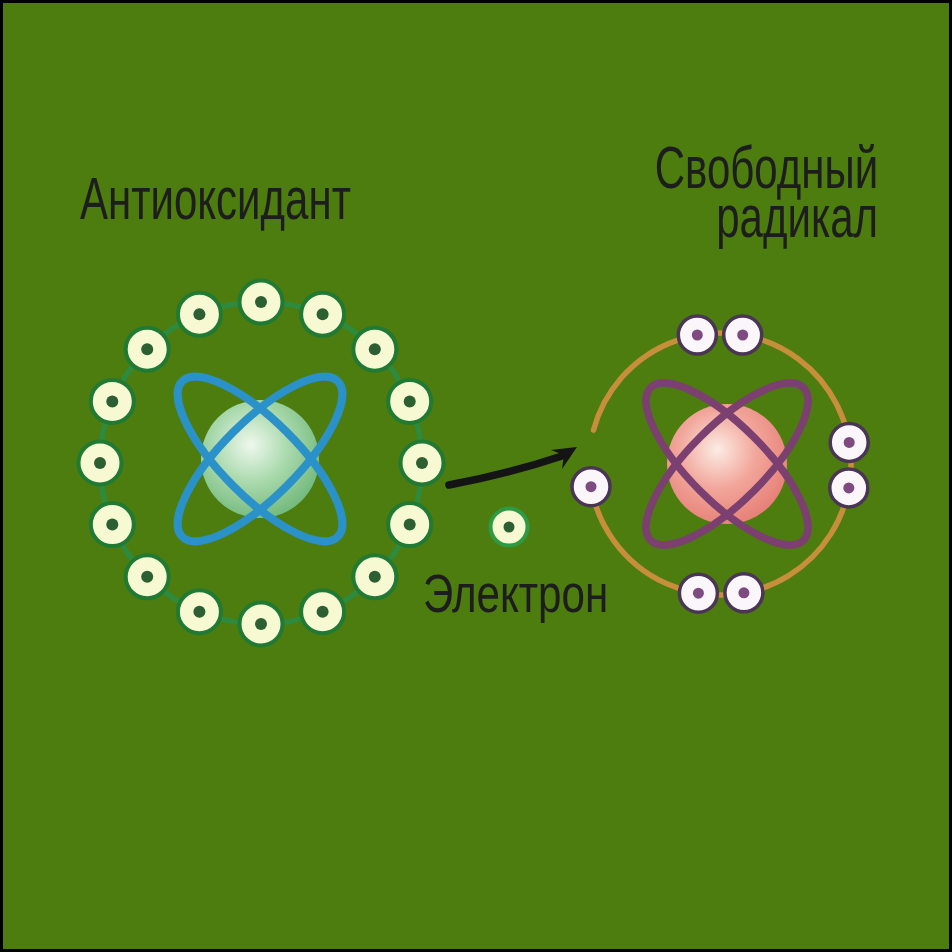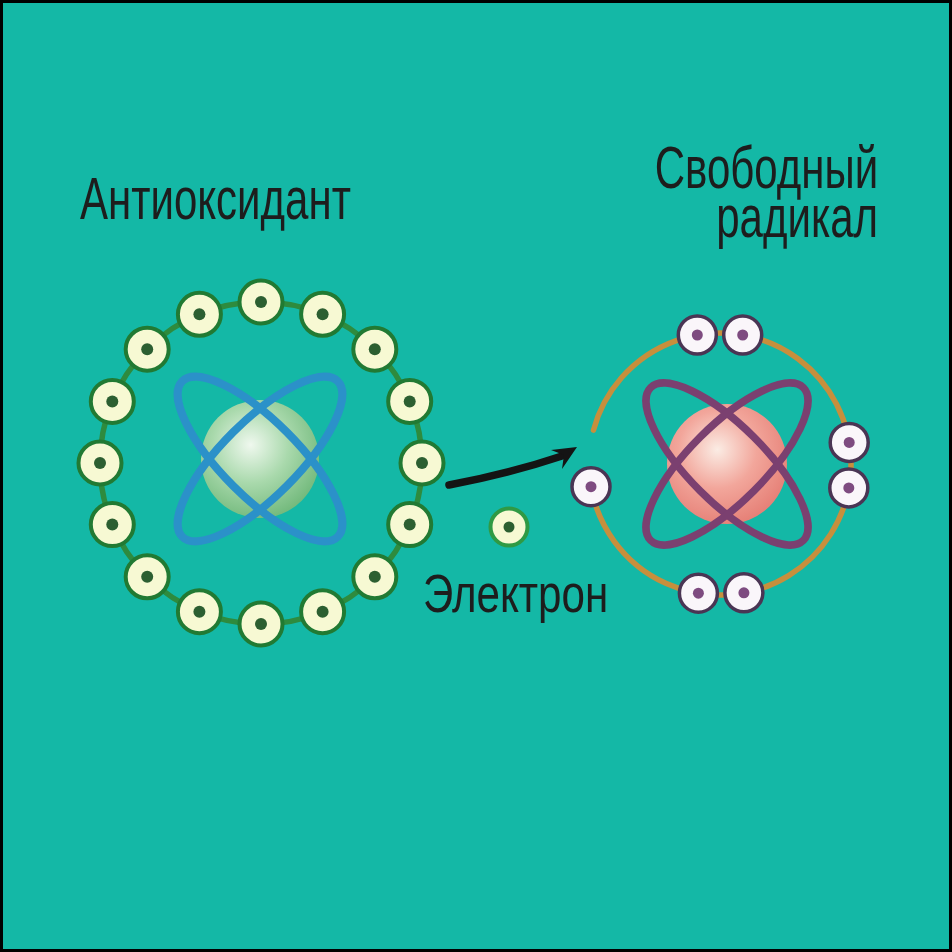--- a/index.html
+++ b/index.html
@@ -1,19 +1,19 @@
 <!DOCTYPE html>
 <html><head>
 <meta charset="utf-8">
 <style>
   html,body{margin:0;padding:0;}
   #canvas{
     position:relative;
     width:952px;height:952px;
-    background:#14b8a6;
+    background:#4d7c0f;
     overflow:hidden;
     font-family:"Liberation Sans", sans-serif;
   }
   #frame{
     position:absolute;inset:0;
     border:3px solid #000;
     pointer-events:none;
     z-index:5;
   }
   #diagram{position:absolute;left:0;top:0;z-index:1;}

